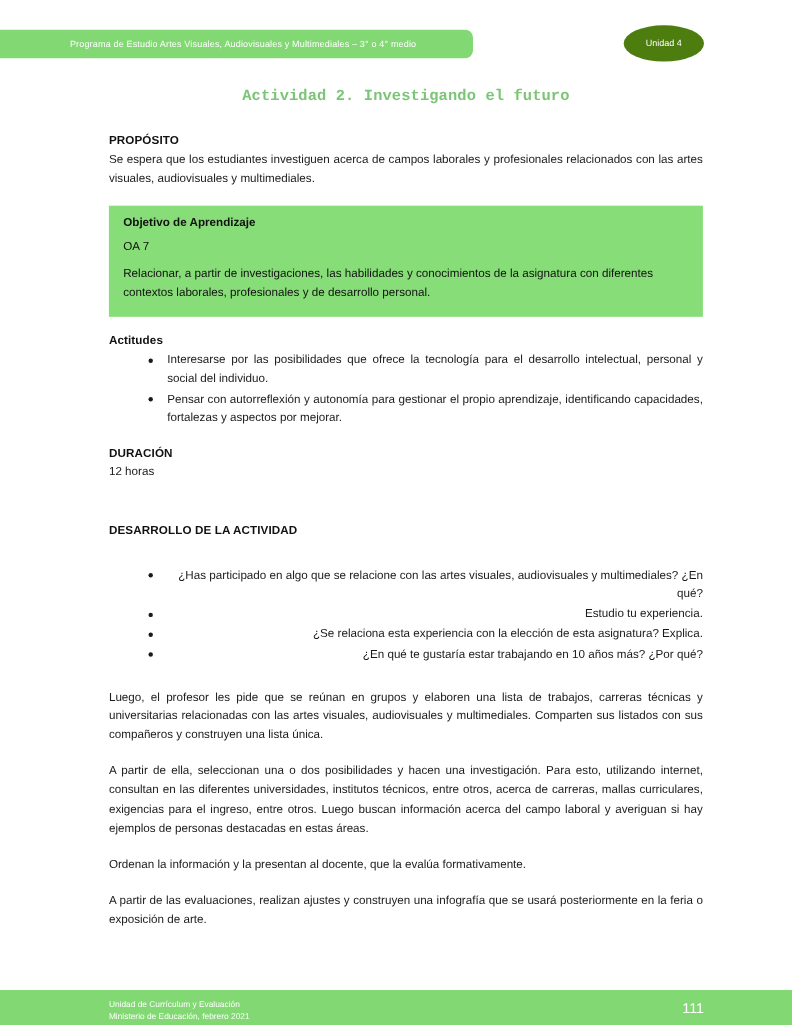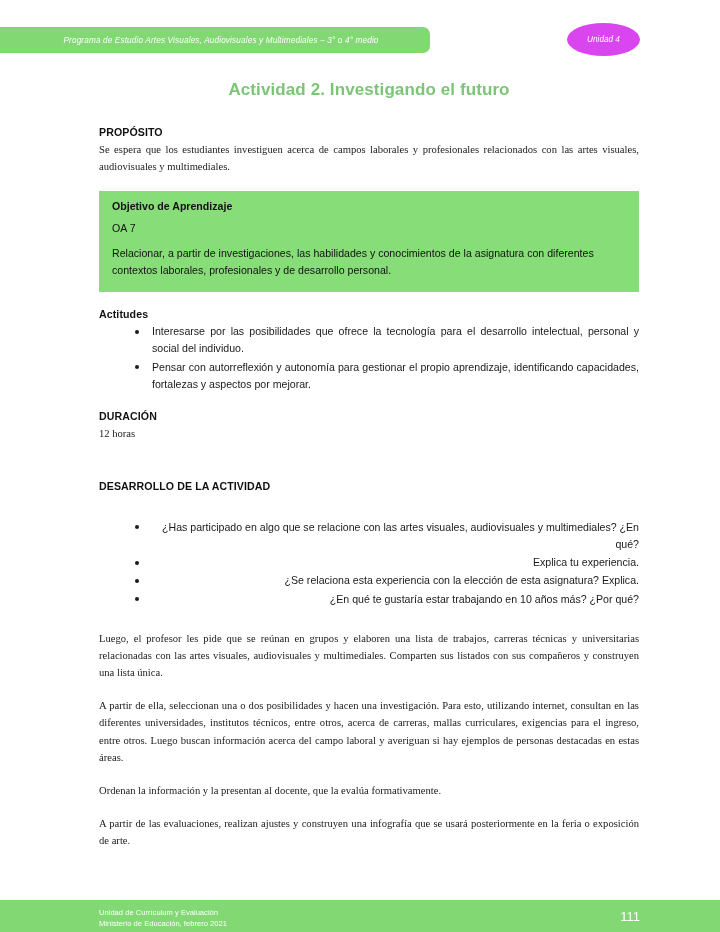--- a/index.html
+++ b/index.html
@@ -23,21 +23,20 @@
     box-sizing: border-box;
   }
 
   
   .header {
     position: absolute;
     top: 27px;
     left: 0;
     width: 620px;
     height: 26px;
-    font-style: italic;
   }
   .header-bar {
     position: absolute;
     left: -10px;
     top: 0;
     width: 440px;
     height: 26px;
     background: #82d873;
     border-top-right-radius: 7px;
     border-bottom-right-radius: 7px;
@@ -51,21 +50,21 @@
     letter-spacing: 0.15px;
     white-space: nowrap;
     padding-left: 22px;
   }
   .unit-badge {
     position: absolute;
     left: 567px;
     top: -4px;
     width: 73px;
     height: 33px;
-    background: #d946ef;
+    background: #4d7c0f;
     border-radius: 50%;
     display: flex;
     align-items: center;
     justify-content: center;
   }
   .unit-badge-text {
     color: #ffffff;
     font-size: 8.2px;
     white-space: nowrap;
   }
@@ -74,41 +73,41 @@
   .content {
     position: absolute;
     left: 99px;
     top: 80px;
     width: 540px;
   }
 
   .activity-title {
     text-align: center;
     color: #7cc576;
-    font-size: 17px;
+    font-size: 14px;
     font-weight: bold;
     margin: 0 0 26px 0;
     letter-spacing: 0.1px;
+    font-family: Liberation Mono, monospace;
   }
 
   .sec-label {
     font-size: 10.6px;
     font-weight: bold;
     margin: 0 0 3px 0;
     color: #111111;
     letter-spacing: 0.1px;
   }
 
   p.body-text {
     font-size: 10.6px;
     line-height: 1.62;
     margin: 0;
     text-align: justify;
     color: #1a1a1a;
-    font-family: Liberation Serif, serif;
   }
 
   .gap-sm { height: 11px; }
   .gap-md { height: 16px; }
   .gap-lg { height: 21px; }
   .gap-xl { height: 38px; }
 
   
   .oa-box {
     background: #87dd77;
@@ -234,21 +233,21 @@
 
     <div class="sec-label">DESARROLLO DE LA ACTIVIDAD</div>
 
     <div class="gap-sm"></div>
 
 
     <div class="gap-sm"></div>
 
     <ul class="bullets wide left-justify">
       <li>¿Has participado en algo que se relacione con las artes visuales, audiovisuales y multimediales? ¿En qué?</li>
-      <li>Explica tu experiencia.</li>
+      <li>Estudio tu experiencia.</li>
       <li>¿Se relaciona esta experiencia con la elección de esta asignatura? Explica.</li>
       <li>¿En qué te gustaría estar trabajando en 10 años más? ¿Por qué?</li>
     </ul>
 
     <div class="gap-lg"></div>
 
     <p class="body-text">Luego, el profesor les pide que se reúnan en grupos y elaboren una lista de trabajos, carreras técnicas y universitarias relacionadas con las artes visuales, audiovisuales y multimediales. Comparten sus listados con sus compañeros y construyen una lista única.</p>
 
     <div class="gap-md"></div>
 

